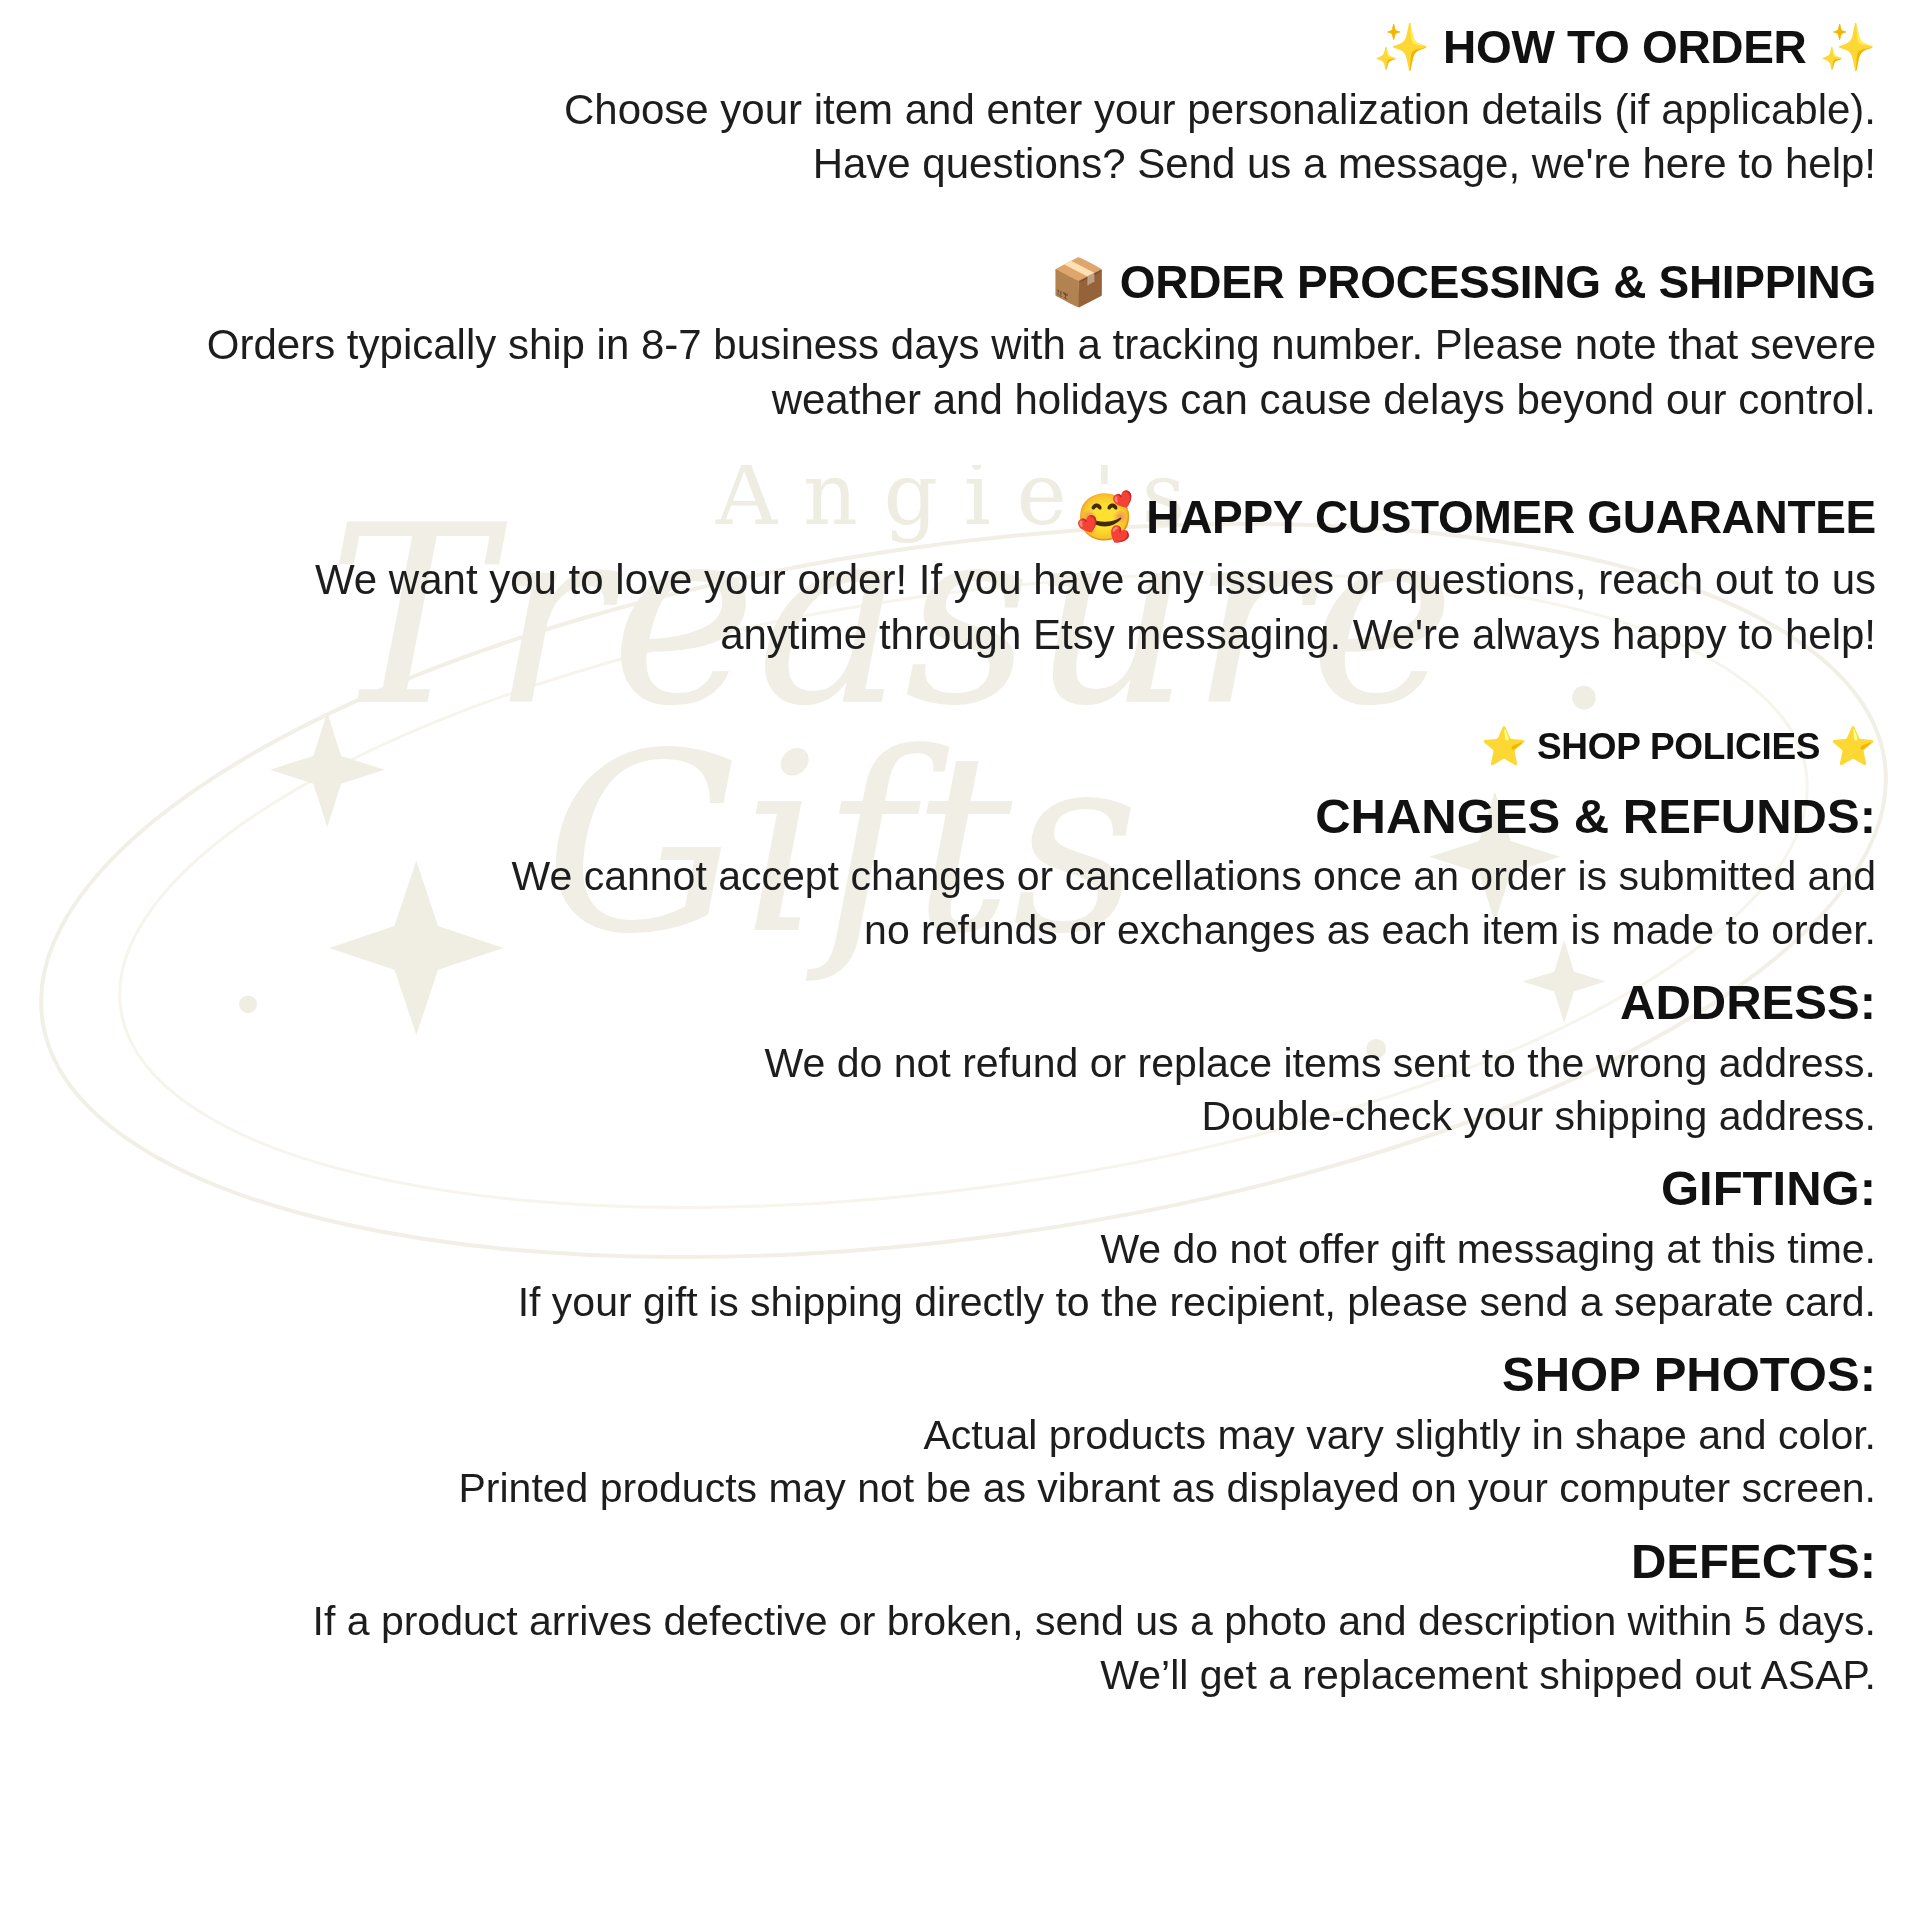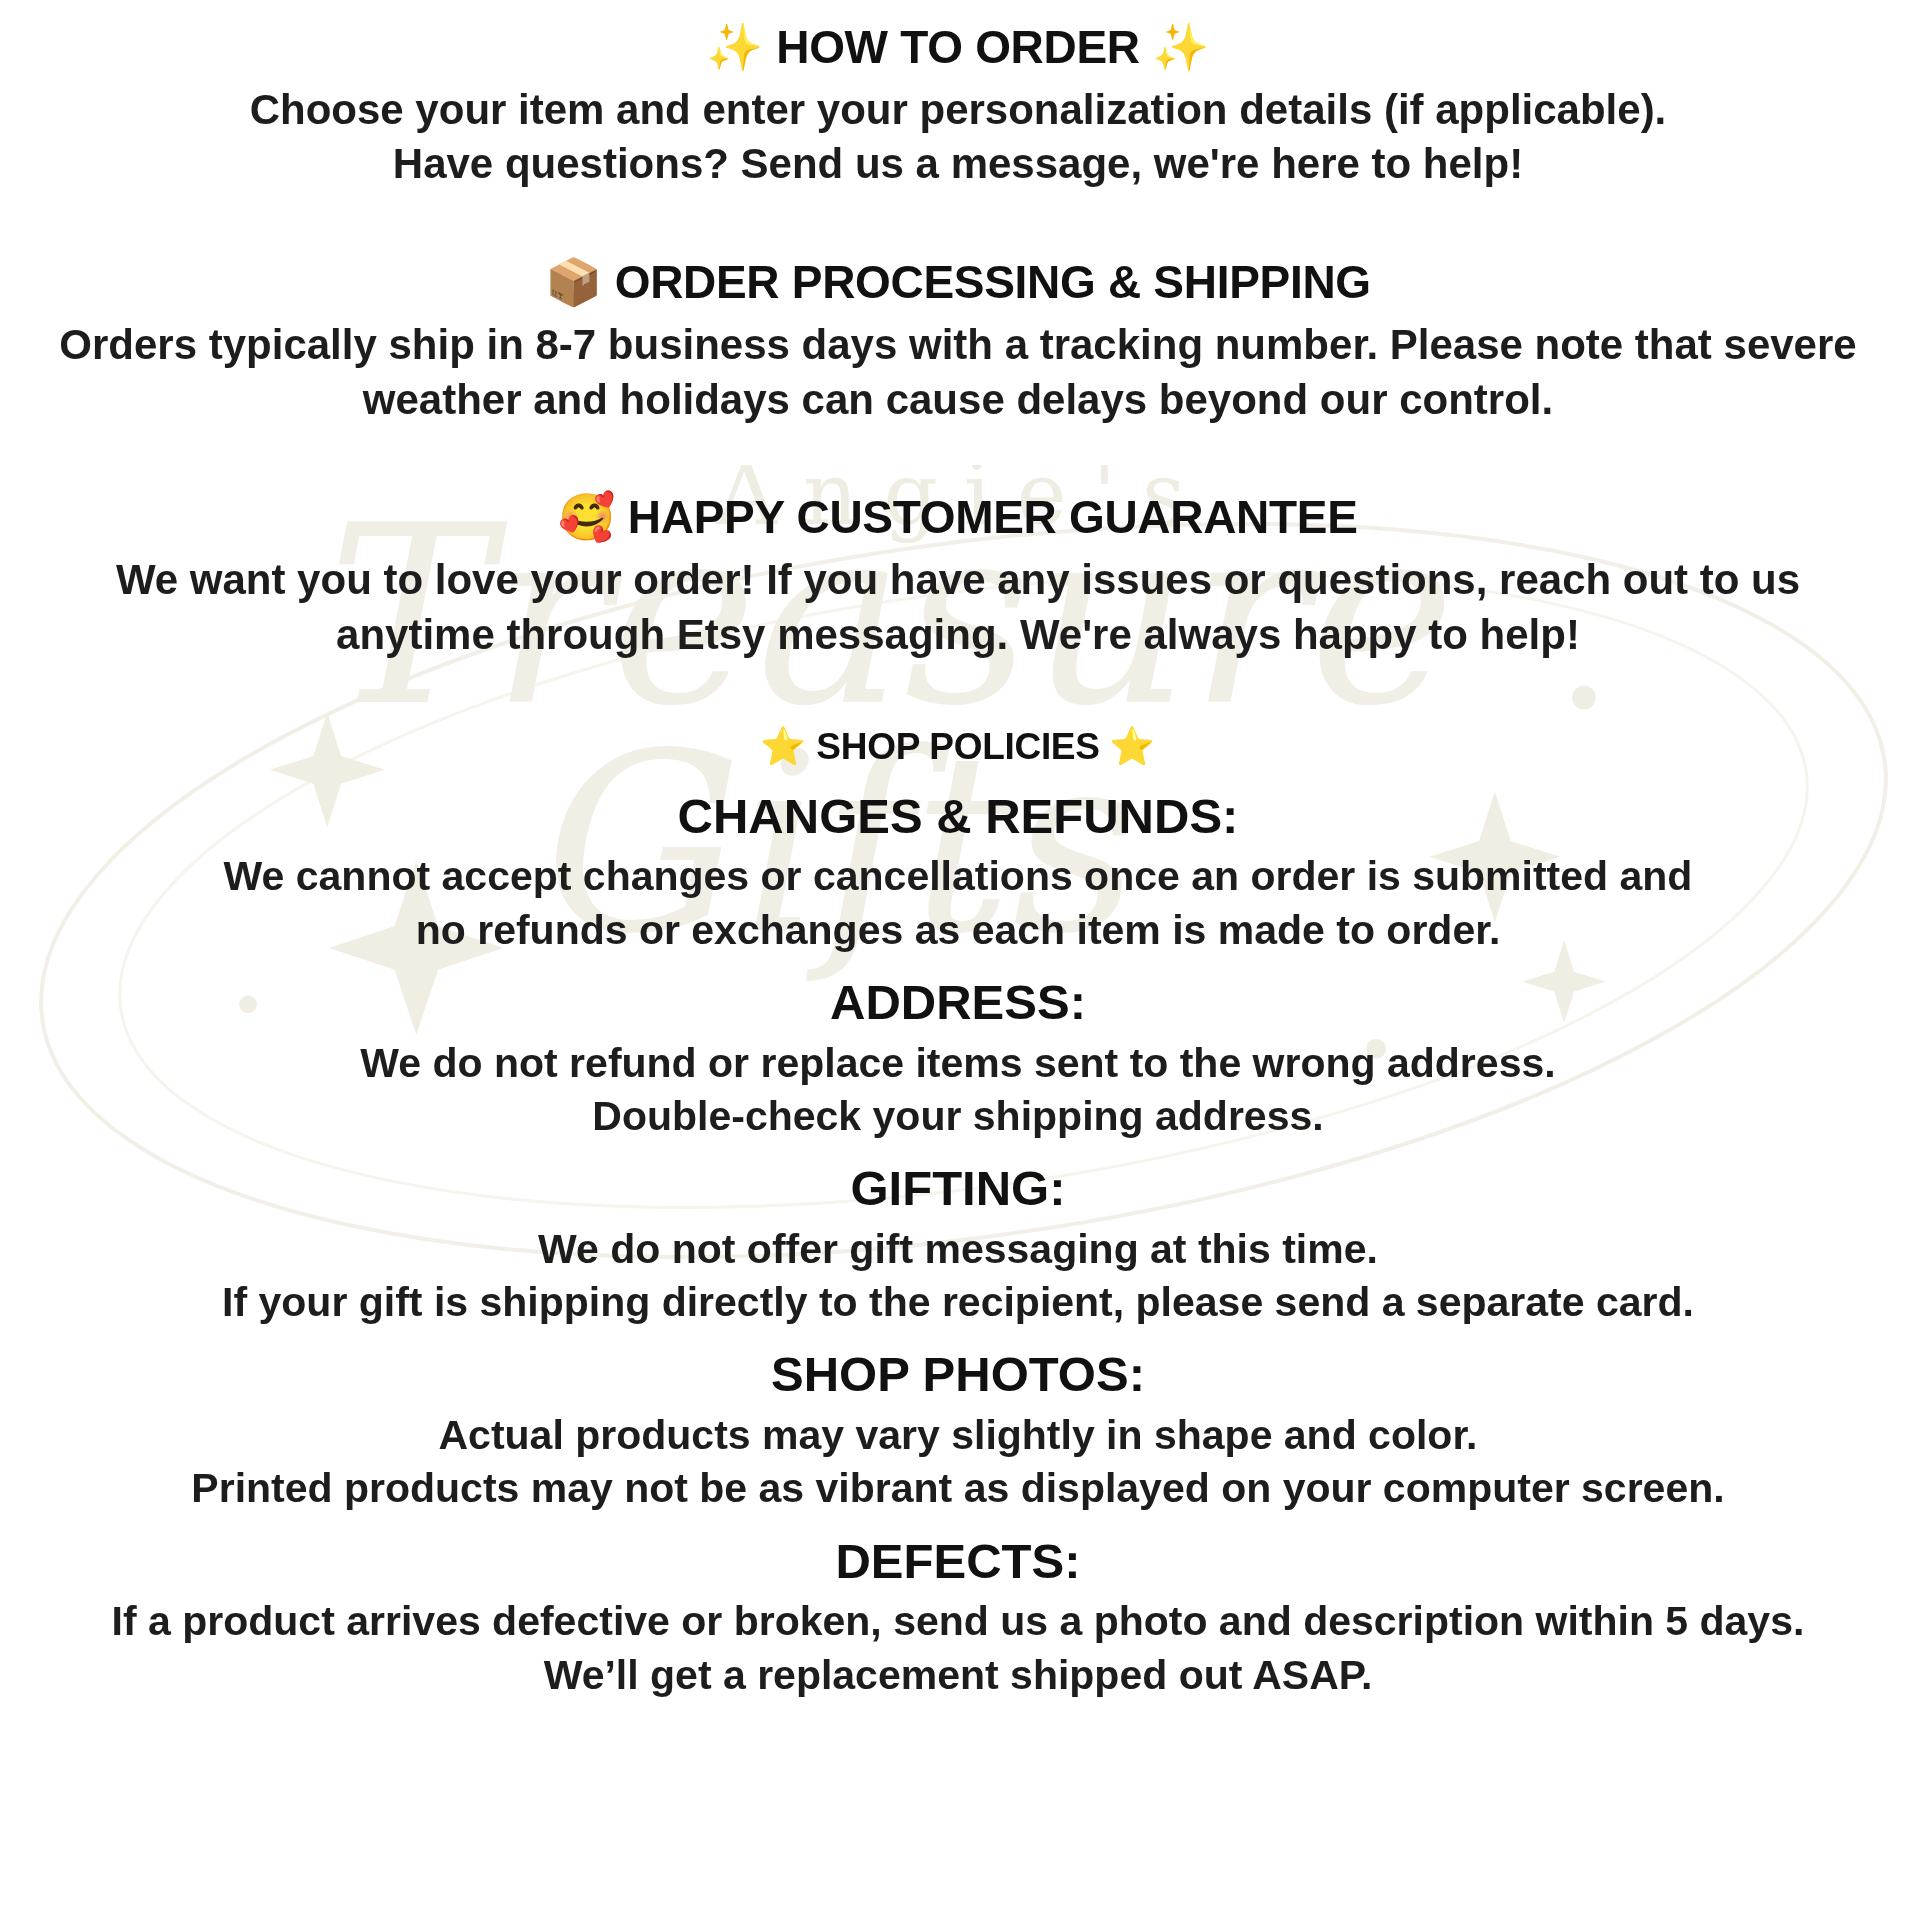--- a/index.html
+++ b/index.html
@@ -27,21 +27,21 @@
     z-index: 0;
   }
 
   
   #page {
     position: relative;
     z-index: 1;
     width: 1916px;
     padding: 18px 40px 0 40px;
     box-sizing: border-box;
-    text-align: center;
+    text-align: right;
   }
 
   .section {
     margin: 0;
   }
 
   .heading {
     font-weight: bold;
     font-size: 46px;
     line-height: 1.28;
@@ -77,21 +77,21 @@
   }
   .sub-heading .colon { font-weight: bold; }
 
   .policy-line {
     font-size: 41px;
     line-height: 1.30;
     margin: 2px 0 0 0;
     color: #1d1d1d;
   }
 
-  .line { display: block; font-weight: bold; }
+  .line { display: block; }
 </style>
 </head>
 <body>
 
 <svg id="watermark" viewBox="0 0 1946 860" aria-hidden="true">
   <ellipse cx="973" cy="430" rx="940" ry="350" fill="none" stroke="#f2efe6" stroke-width="4" transform="rotate(-8 973 430)"></ellipse>
   <ellipse cx="973" cy="430" rx="860" ry="300" fill="none" stroke="#f6f4ec" stroke-width="3" transform="rotate(-8 973 430)"></ellipse>
   <g fill="#f0ede2">
     <path d="M330 250 l14 44 44 14 -44 14 -14 44 -14 -44 -44 -14 44 -14z"></path>
     <path d="M420 400 l22 66 66 22 -66 22 -22 66 -22 -66 -66 -22 66 -22z"></path>

